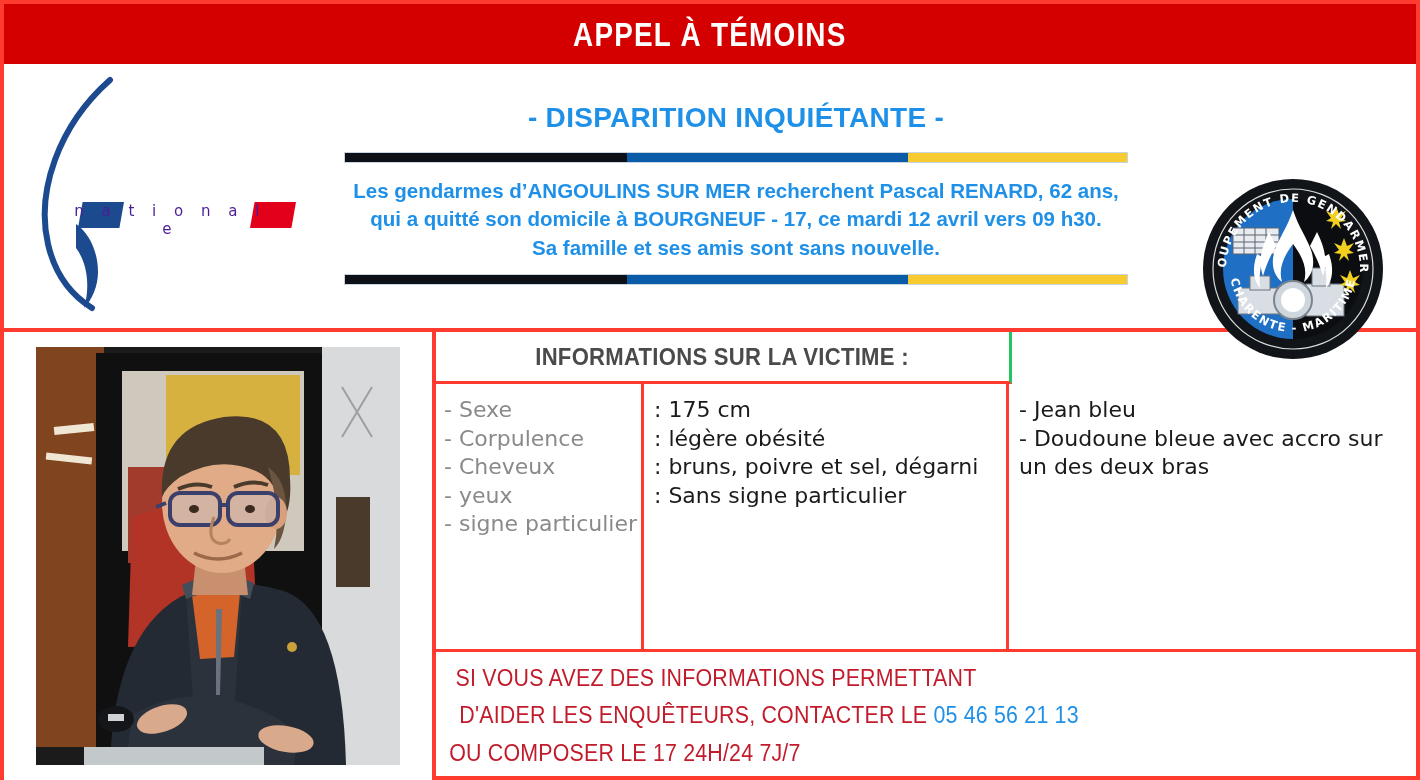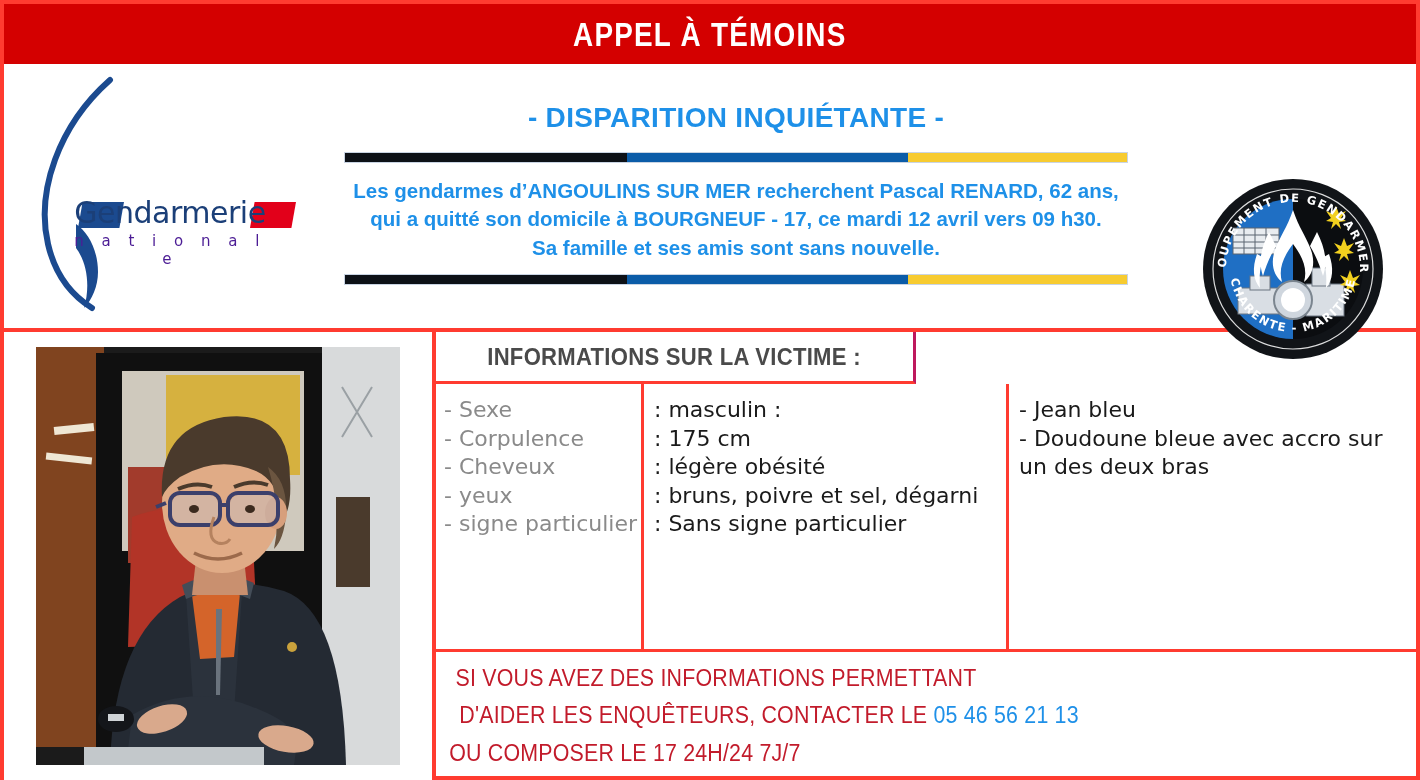--- a/index.html
+++ b/index.html
@@ -134,21 +134,21 @@
   .hdr-cell{
     display:flex;align-items:center;justify-content:center;
     box-sizing:border-box;
     border-bottom:3px solid #ff3b30;
     color:#4a4a4a;
     font-size:24px;font-weight:bold;
     letter-spacing:.3px;
     transform:none;
   }
   .hdr-cell .hdr-text{transform:scaleX(.92);display:inline-block;}
-  .hdr-victim{width:480px;border-right:3px solid #be185d;}
+  .hdr-victim{width:576px;border-right:3px solid #22c55e;}
   .hdr-clothes{width:404px;}
 
   .detail-row{
     position:absolute;left:0;top:52px;width:1008px;height:265px;
     display:flex;
   }
   .col-labels{
     width:208px;
     box-sizing:border-box;
     border-right:3px solid #ff3b30;
@@ -208,21 +208,20 @@
   <div class="top-section">
 
     <div class="logo-zone">
       <svg class="logo-svg" width="268" height="240" viewBox="0 0 268 240">
         <path d="M92 6 C 40 52, 18 118, 30 170 C 38 205, 58 224, 74 234" fill="none" stroke="#1b4a8f" stroke-width="6" stroke-linecap="round"></path>
         <path d="M58 150 C 70 158, 80 176, 80 198 C 80 212, 74 226, 66 234 C 72 214, 70 190, 58 174 Z" fill="#1b4a8f"></path>
       </svg>
       <div class="logo-tab blue"></div>
       <div class="logo-tab red"></div>
       <div class="logo-caption">
-        <div class="logo-word">Gendarmerie</div>
         <div class="logo-sub">n a t i o n a l e</div>
       </div>
     </div>
 
     <div class="center-col">
       <div class="headline">- DISPARITION INQUIÉTANTE -</div>
 
       <div class="tricolor">
         <div class="seg-black"></div>
         <div class="seg-blue"></div>
@@ -381,21 +380,20 @@
 
         <div class="col-labels">
           <div class="lbl">- Sexe</div>
           <div class="lbl">- Corpulence</div>
           <div class="lbl">- Cheveux</div>
           <div class="lbl">- yeux</div>
           <div class="lbl">- signe particulier</div>
         </div>
 
         <div class="col-values">
-          <div class="val">: masculin :</div>
           <div class="val">: 175 cm</div>
           <div class="val">: légère obésité</div>
           <div class="val">: bruns, poivre et sel, dégarni</div>
           <div class="val">: Sans signe particulier</div>
         </div>
 
         <div class="col-clothes">
           <div class="cloth-line">- Jean bleu</div>
           <div class="cloth-line">- Doudoune bleue avec accro sur</div>
           <div class="cloth-line">un des deux bras</div>

